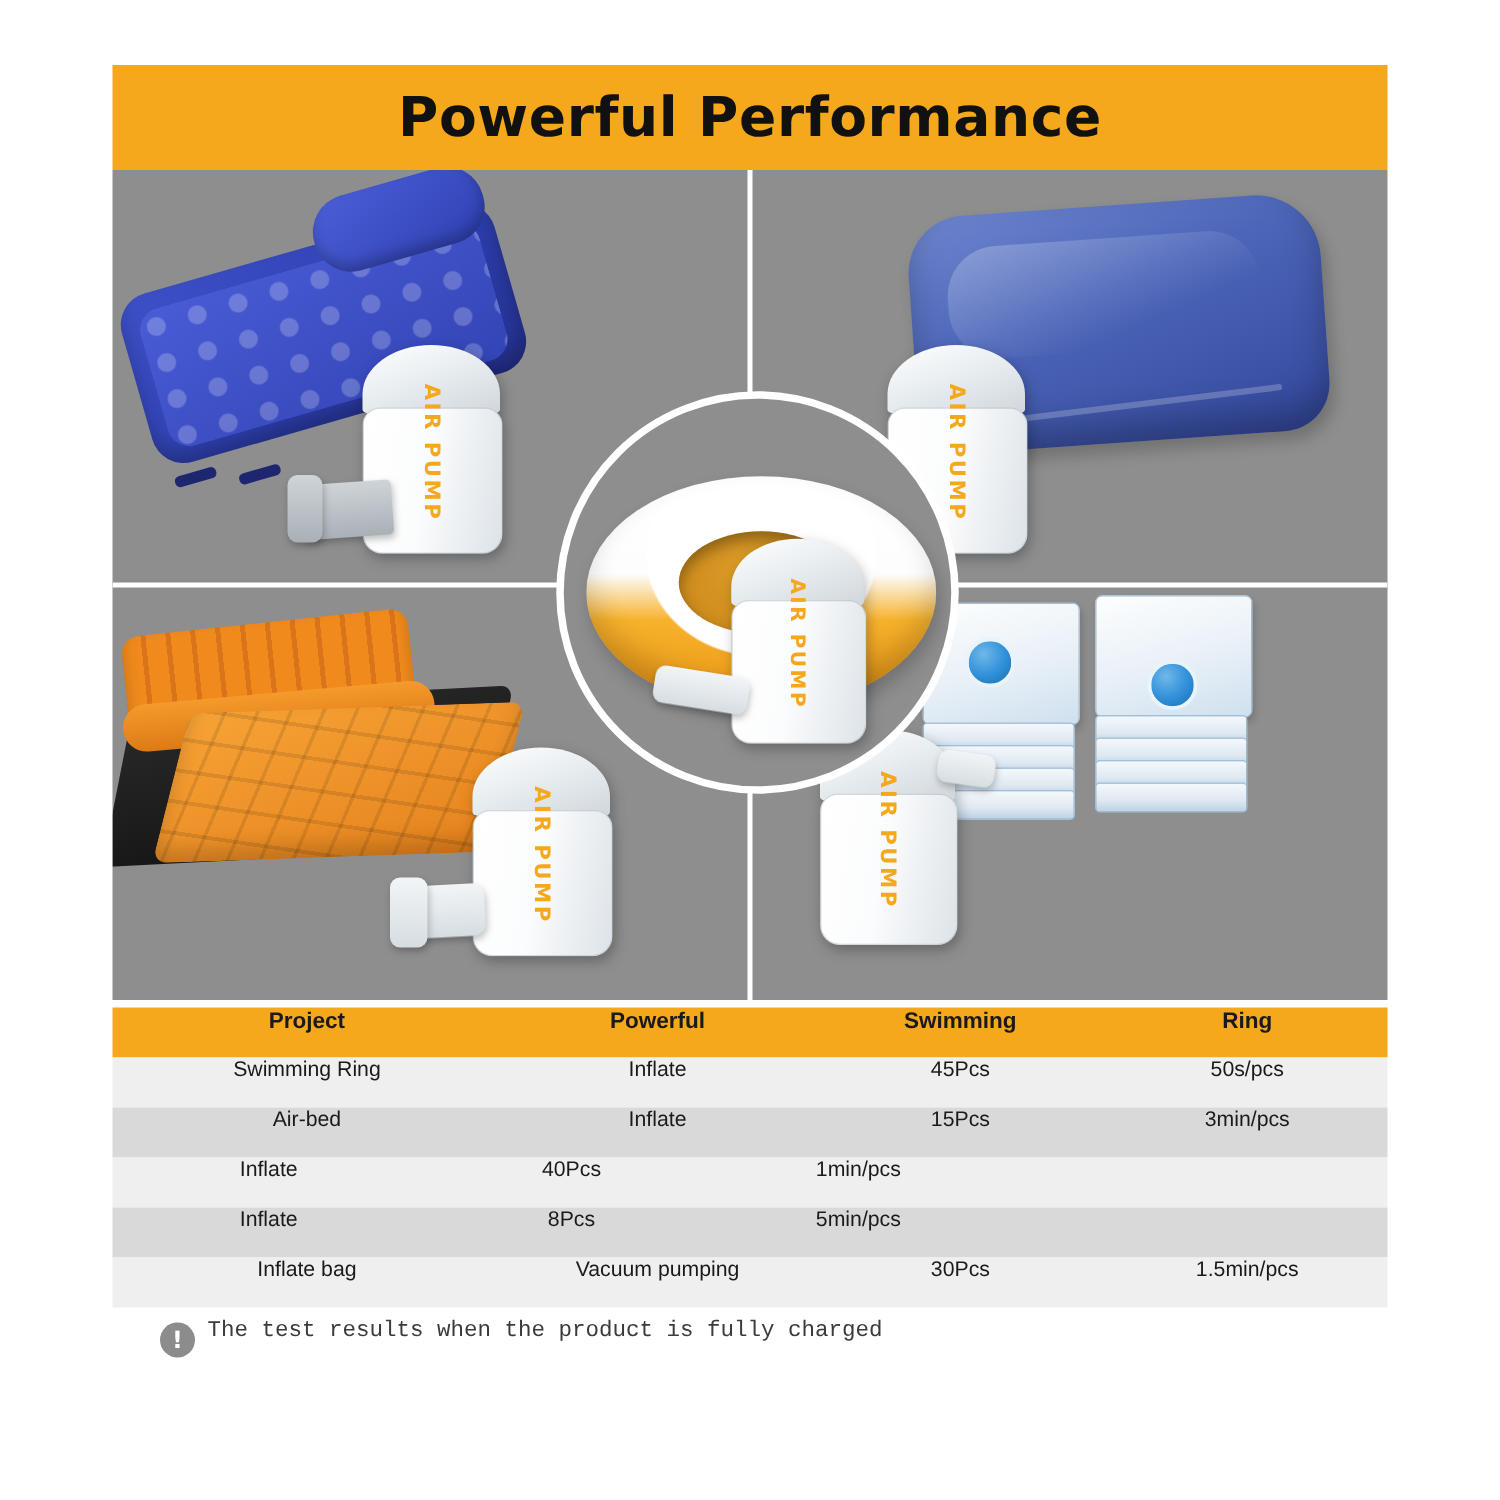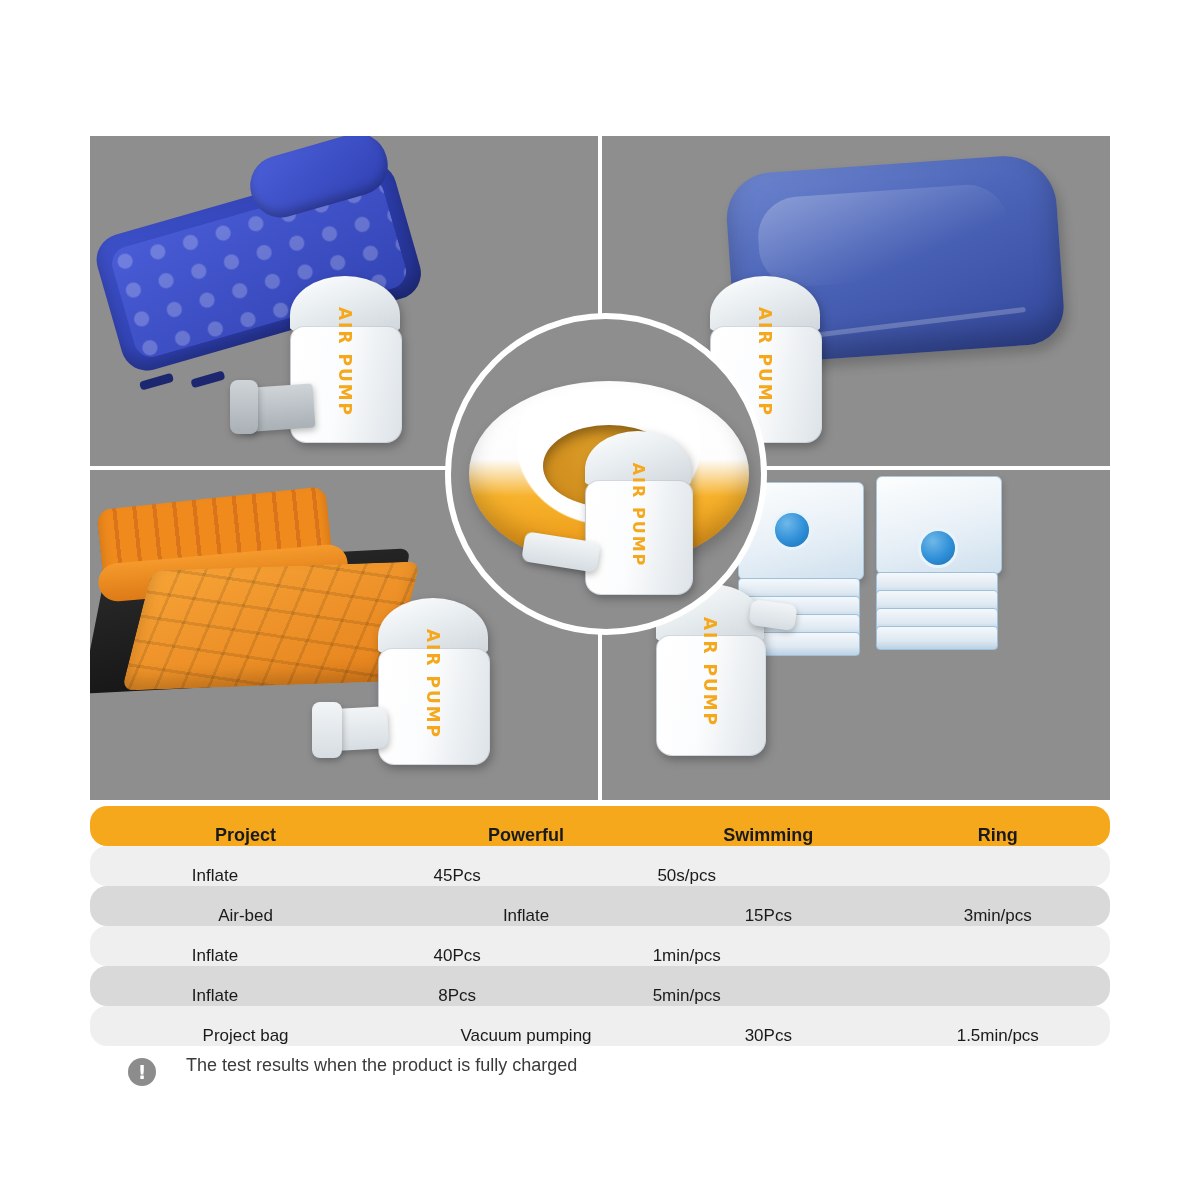--- a/index.html
+++ b/index.html
@@ -317,25 +317,24 @@
   }
   
   .table {
     position: absolute;
     left: 90px;
     top: 806px;
     width: 1020px;
   }
   .trow {
     display: flex;
-    align-items: flex-end;
+    align-items: flex-start;
     height: 40px;
     font-size: 17px;
     color: #1a1a1a;
-    border-radius: 17px;
   }
   .thead {
     background: #f5a81c;
     font-weight: bold;
     height: 40px;
     font-size: 18px;
   }
   .trow.alt { background: #d9d9d9; }
   .trow.plain { background: #efefef; }
   .tc {
@@ -364,33 +363,37 @@
     background: #8c8c8c;
     color: #ffffff;
     font-weight: bold;
     font-size: 19px;
     line-height: 28px;
     text-align: center;
     margin-top: 6px;
     font-family: "DejaVu Sans", sans-serif;
   }
   .foot-lines {
-    margin-left: 30px;
+    margin-left: 10px;
+    font-family: Liberation Mono, monospace;
   }
   .foot-line {
     font-size: 18px;
     color: #3b3b3b;
     line-height: 27px;
   }
 </style>
 </head>
 <body>
 
 <div class="page">
 
+  <div class="banner">
+    <div class="banner-title">Powerful Performance</div>
+  </div>
 
   <div class="collage">
 
     <div class="quad q-tl">
       <div class="mat">
         <div class="mat-base"></div>
         <div class="mat-quilt"></div>
         <div class="mat-pillow"></div>
         <div class="mat-strap" style="left:8px; top:178px;"></div>
         <div class="mat-strap" style="left:58px; top:190px;"></div>
@@ -481,20 +484,21 @@
 
   <div class="table">
     <div class="trow thead">
       <div class="tc c1">Project</div>
       <div class="tc c2">Powerful</div>
       <div class="tc c3">Swimming</div>
       <div class="tc c4">Ring</div>
     </div>
 
     <div class="trow plain">
+      <div class="tc c1">Swimming Ring</div>
       <div class="tc c2">Inflate</div>
       <div class="tc c3">45Pcs</div>
       <div class="tc c4">50s/pcs</div>
     </div>
 
     <div class="trow alt">
       <div class="tc c1">Air-bed</div>
       <div class="tc c2">Inflate</div>
       <div class="tc c3">15Pcs</div>
       <div class="tc c4">3min/pcs</div>
@@ -506,21 +510,21 @@
       <div class="tc c4">1min/pcs</div>
     </div>
 
     <div class="trow alt">
       <div class="tc c2">Inflate</div>
       <div class="tc c3">8Pcs</div>
       <div class="tc c4">5min/pcs</div>
     </div>
 
     <div class="trow plain">
-      <div class="tc c1">Project bag</div>
+      <div class="tc c1">Inflate bag</div>
       <div class="tc c2">Vacuum pumping</div>
       <div class="tc c3">30Pcs</div>
       <div class="tc c4">1.5min/pcs</div>
     </div>
   </div>
 
   <div class="footnote">
     <div class="excl-icon">!</div>
     <div class="foot-lines">
       <div class="foot-line">The test results when the product is fully charged</div>

